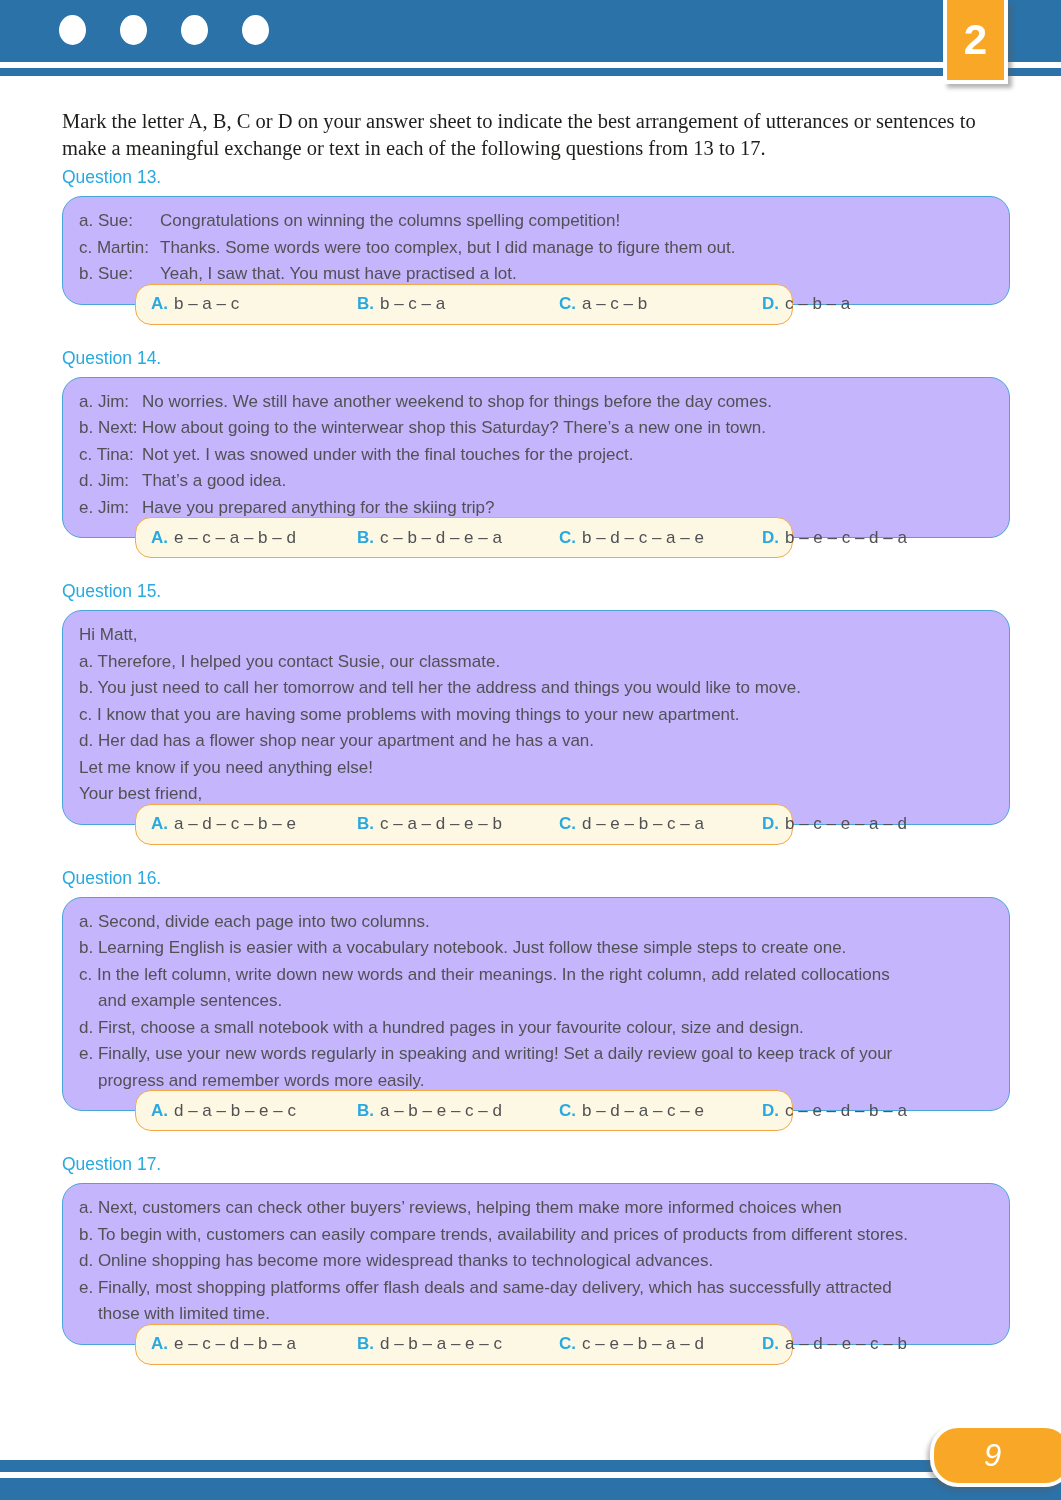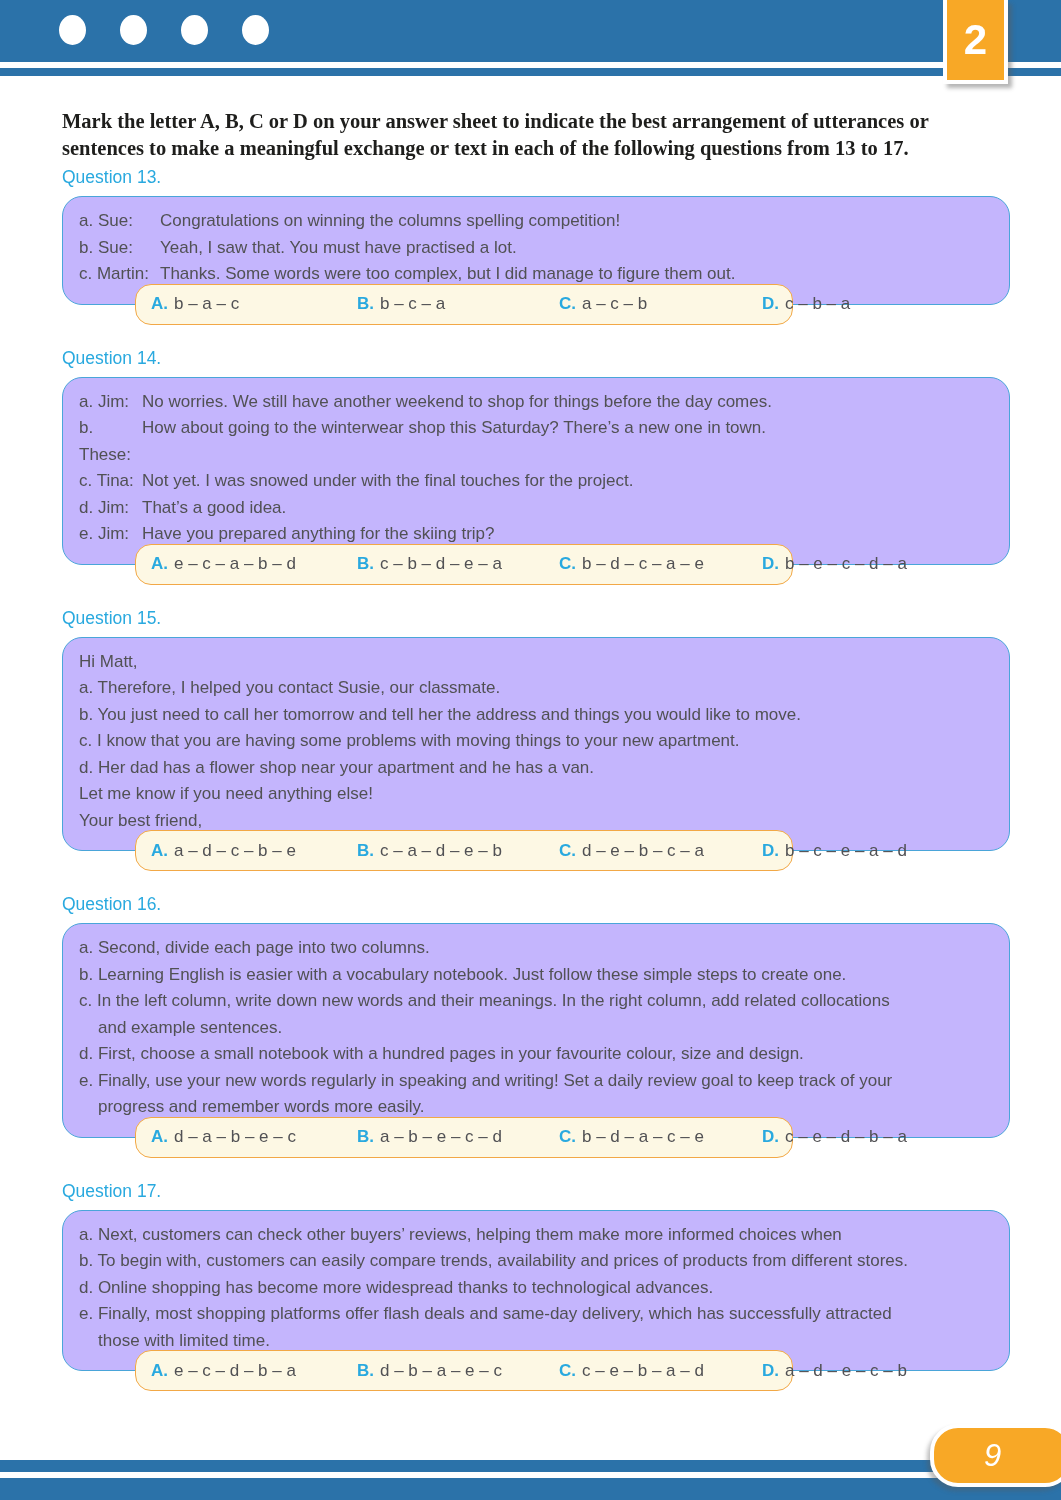--- a/index.html
+++ b/index.html
@@ -17,21 +17,21 @@
     position:absolute; top:0; right:53px; width:57px; height:80px;
     background:#f8a826; border:4px solid #ffffff; border-top:none;
     box-shadow:4px 4px 4px rgba(90,90,90,.45);
     display:flex; align-items:center; justify-content:center; z-index:6;
   }
   .unit-tab span { color:#ffffff; font-size:42px; font-weight:bold; line-height:1; }
 
   
   .content { position:absolute; top:108px; left:62px; width:948px; }
   .instruction {
-    margin:0; font-family:"Liberation Serif", serif; font-weight:bold;
+    margin:0; font-family:"Liberation Serif", serif; font-weight:normal;
     font-size:20.5px; line-height:27px; color:#1e1e1c;
   }
   .question { margin-top:24px; }
   .question:first-of-type { margin-top:6px; }
   .q-title { margin:0 0 9px 0; font-size:17.5px; line-height:19px; font-weight:normal; color:#29a9df; }
   .qbox {
     box-sizing:border-box; border:1.5px solid #4aa5d9; border-radius:20px;
     background:#c4b5fd; padding:11px 16px 16px 16px;
     font-size:17px; line-height:26.5px; color:#515154;
   }
@@ -86,47 +86,47 @@
     <div id="questions">
   <section class="question">
     <h3 class="q-title">Question 13.</h3>
     <div class="qbox">
       <div class="qlines" style="--spkw: 81px;">
               <div class="dline">
                 <span class="spk">a. Sue:</span>
                 <span class="txt">Congratulations on winning the columns spelling competition!</span>
               </div>
               <div class="dline">
+                <span class="spk">c. Martin:</span>
+                <span class="txt">Thanks. Some words were too complex, but I did manage to figure them out.</span>
+              </div>
+              <div class="dline">
                 <span class="spk">b. Sue:</span>
                 <span class="txt">Yeah, I saw that. You must have practised a lot.</span>
-              </div>
-              <div class="dline">
-                <span class="spk">c. Martin:</span>
-                <span class="txt">Thanks. Some words were too complex, but I did manage to figure them out.</span>
               </div>
             </div>
     </div>
     <div class="answers">
             <div class="option"><span class="opt-letter">A.</span><span class="opt-text">b – a – c</span></div>
             <div class="option"><span class="opt-letter">B.</span><span class="opt-text">b – c – a</span></div>
             <div class="option"><span class="opt-letter">C.</span><span class="opt-text">a – c – b</span></div>
             <div class="option"><span class="opt-letter">D.</span><span class="opt-text">c – b – a</span></div>
           </div>
   </section>
 
   <section class="question">
     <h3 class="q-title">Question 14.</h3>
     <div class="qbox">
       <div class="qlines" style="--spkw: 63px;">
               <div class="dline">
                 <span class="spk">a. Jim:</span>
                 <span class="txt">No worries. We still have another weekend to shop for things before the day comes.</span>
               </div>
               <div class="dline">
-                <span class="spk">b. These:</span>
+                <span class="spk">b. Next:</span>
                 <span class="txt">How about going to the winterwear shop this Saturday? There’s a new one in town.</span>
               </div>
               <div class="dline">
                 <span class="spk">c. Tina:</span>
                 <span class="txt">Not yet. I was snowed under with the final touches for the project.</span>
               </div>
               <div class="dline">
                 <span class="spk">d. Jim:</span>
                 <span class="txt">That’s a good idea.</span>
               </div>

